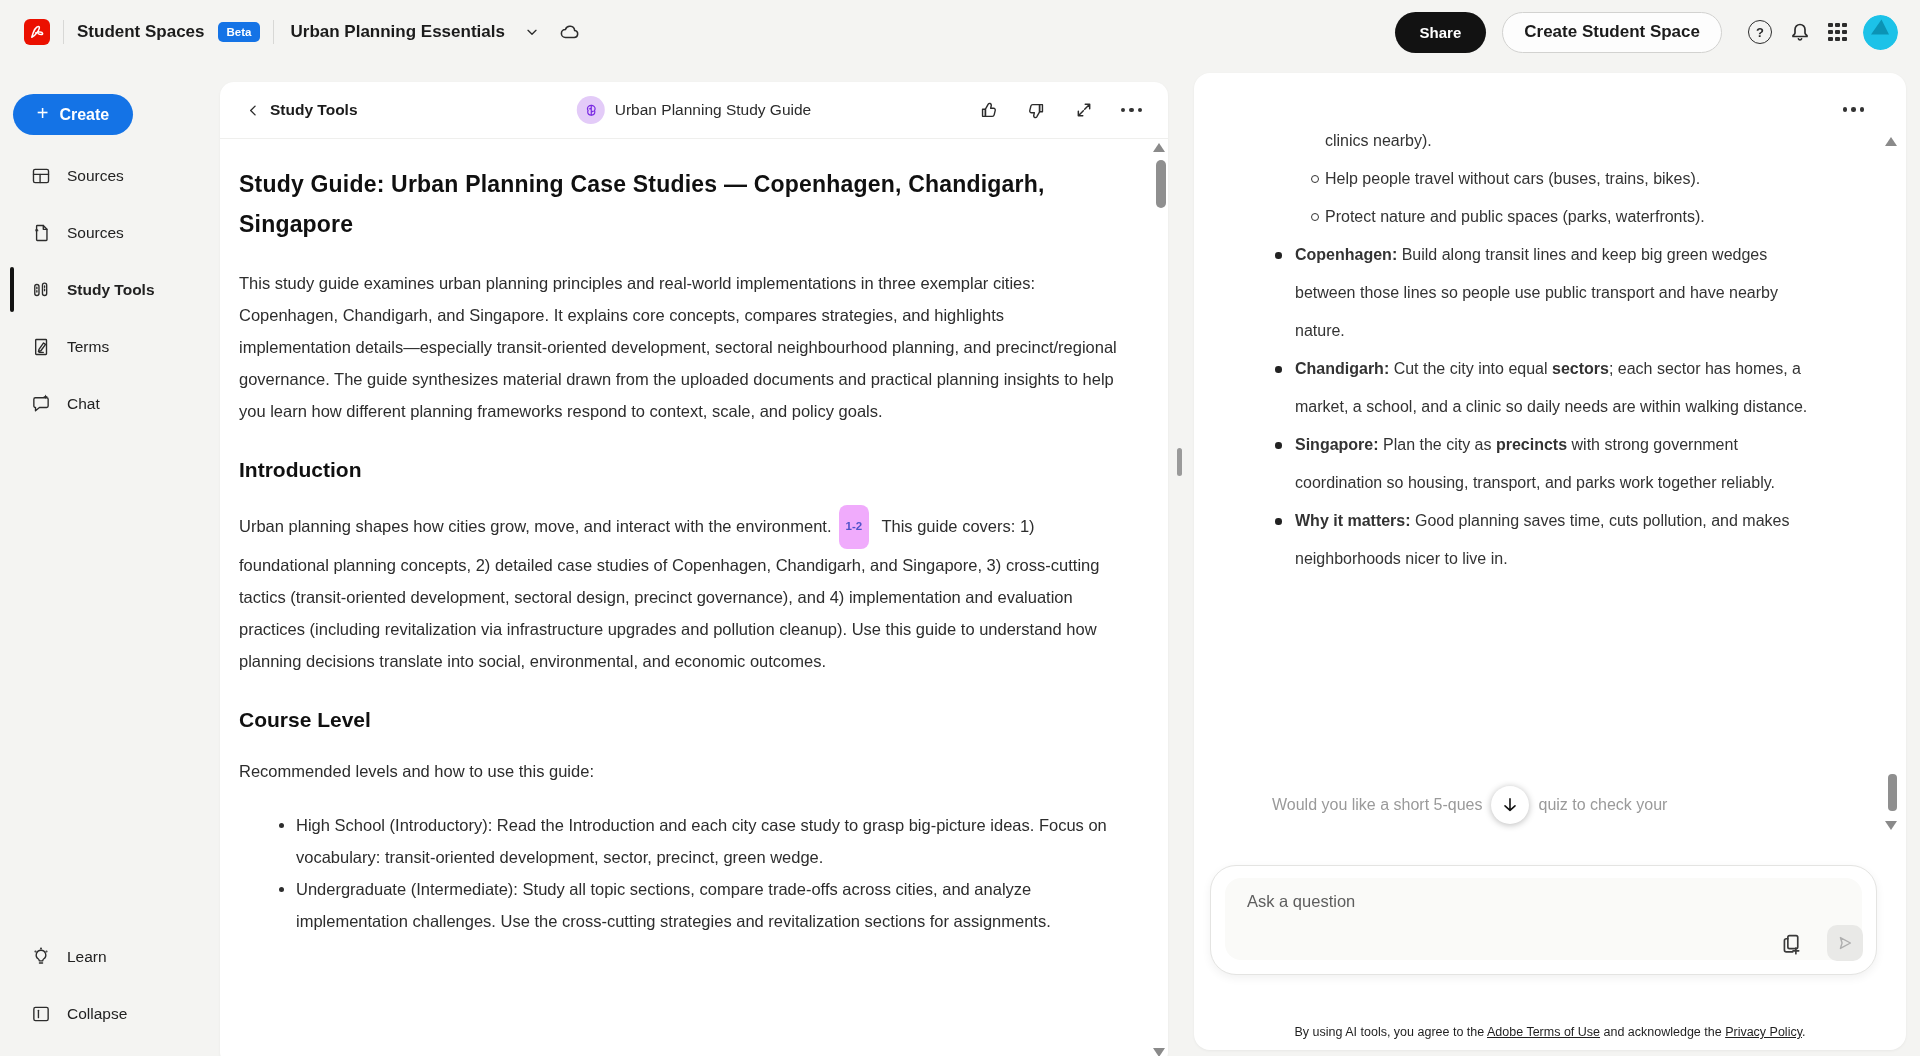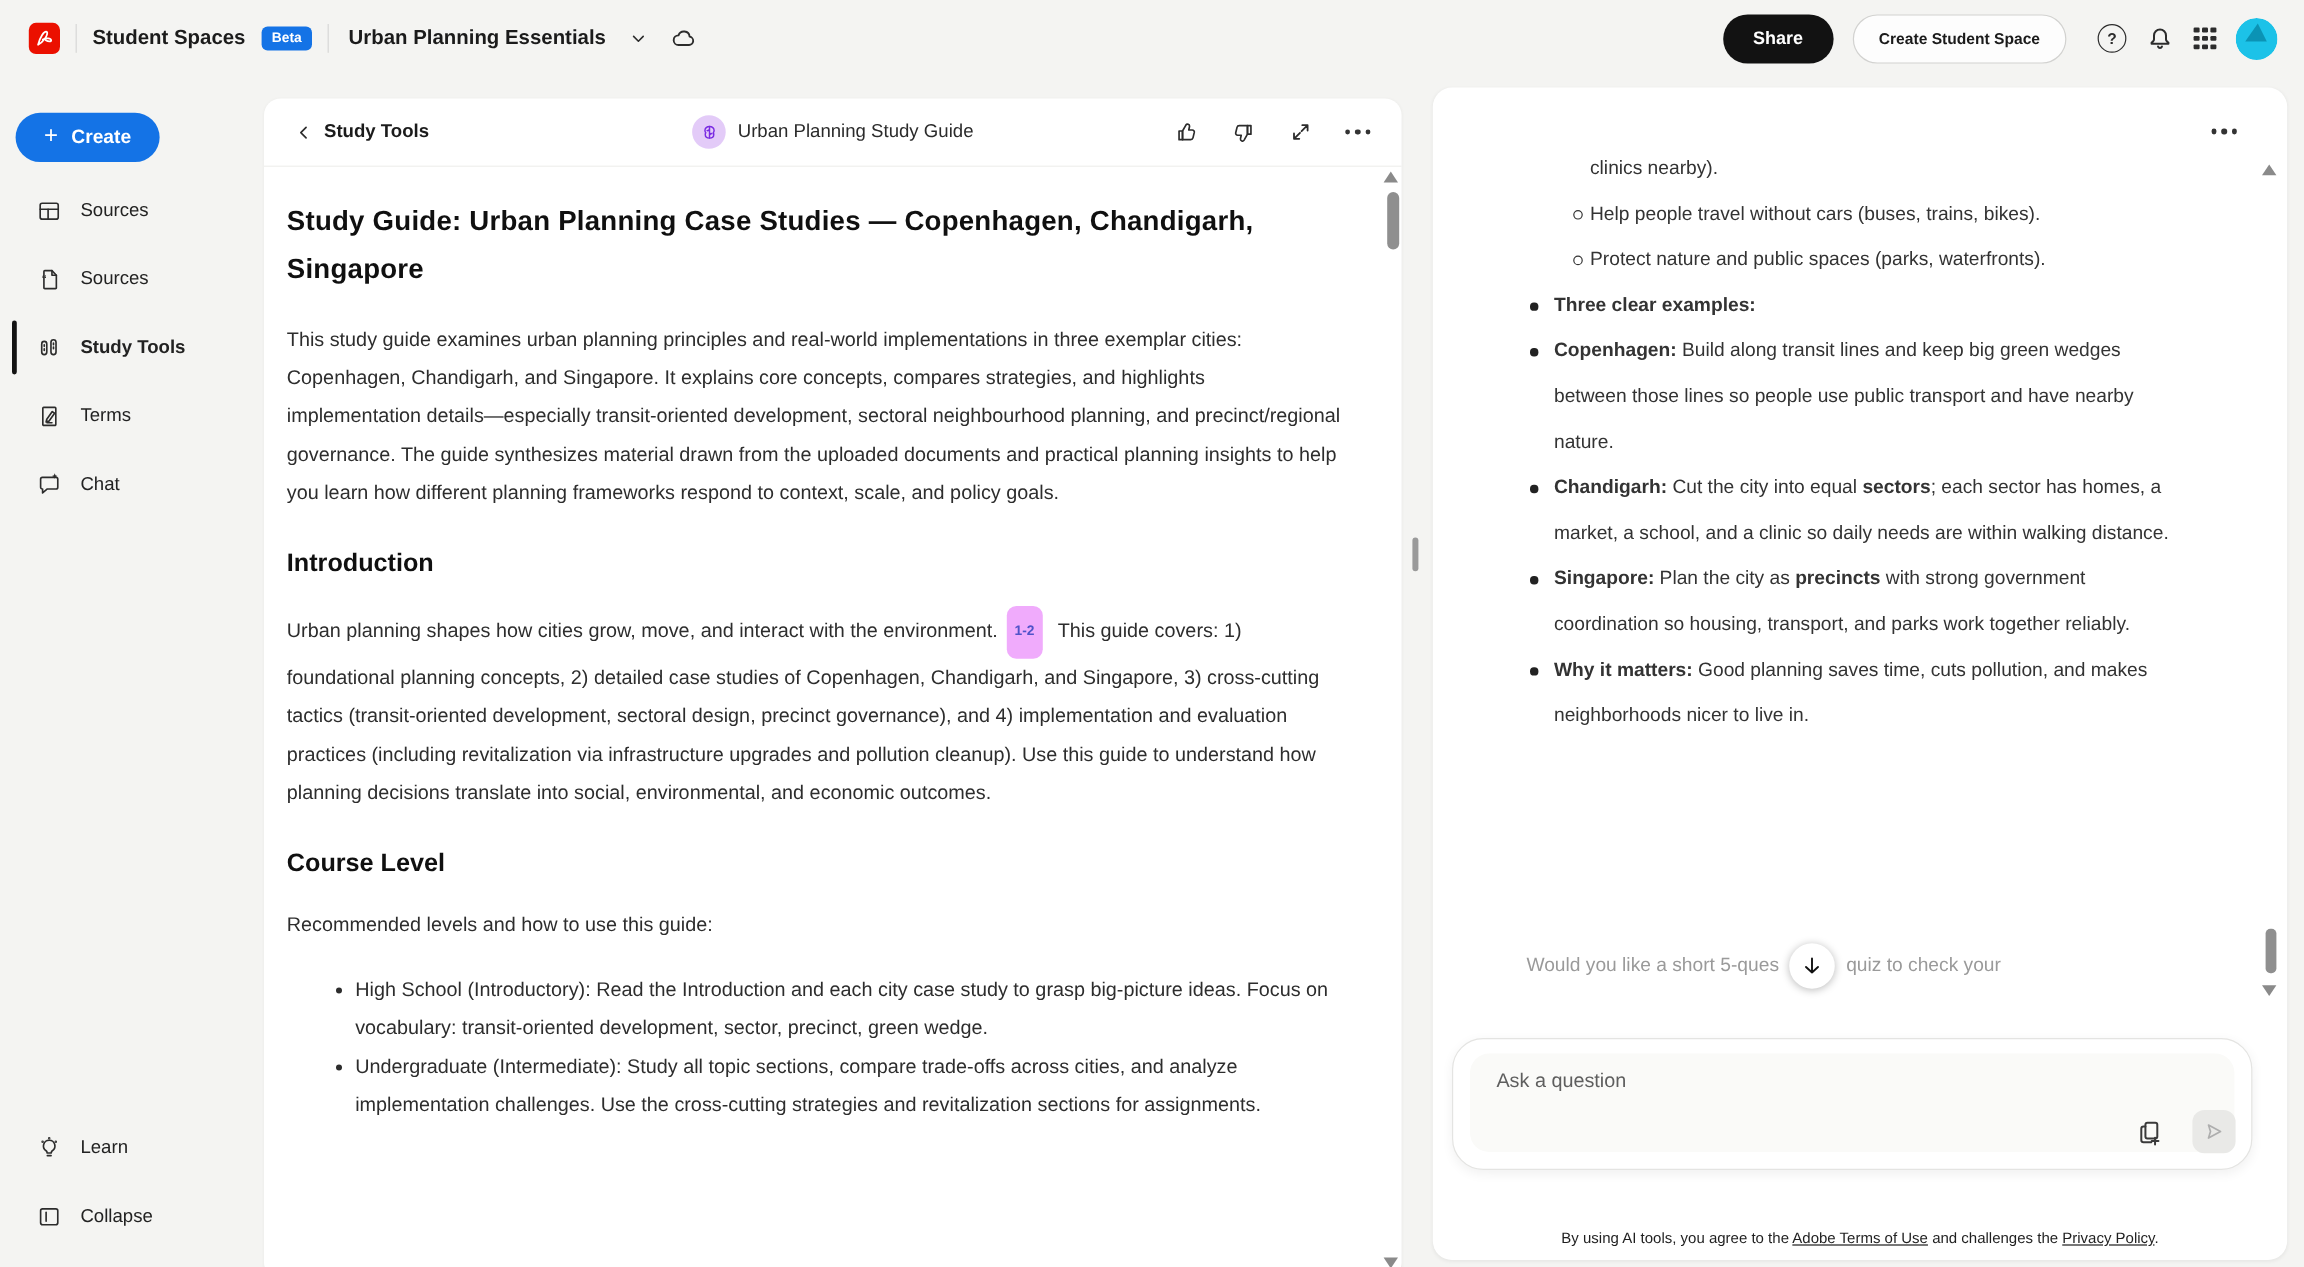--- a/index.html
+++ b/index.html
@@ -18,21 +18,21 @@
   .topbar { position: absolute; top: 0; left: 0; right: 0; height: 64px; display: flex; align-items: center; padding: 0 22px 0 24px; }
   .tb-left { display: flex; align-items: center; gap: 13px; }
   .logo { width: 26px; height: 26px; background: #EB1000; border-radius: 6px; display: flex; align-items: center; justify-content: center; }
   .vdiv { width: 1px; height: 24px; background: #d8d8d6; }
   .app-name { font-size: 17px; font-weight: 700; color: #1b1b1b; }
   .beta { background: #1473E6; color: #fff; font-size: 11.5px; font-weight: 700; padding: 4px 9px; border-radius: 5px; }
   .space-title { font-size: 17px; font-weight: 700; color: #1b1b1b; margin-left: 3px; }
   .chev-btn { background: none; border: none; display: flex; margin-left: 6px; cursor: pointer; }
   .tb-right { margin-left: auto; display: flex; align-items: center; gap: 16px; }
   .btn-share { background: #121212; color: #fff; border: none; border-radius: 21px; height: 41px; padding: 0 25px; font-size: 15px; font-weight: 700; font-family: inherit; cursor: pointer; text-align: right; }
-  .btn-create-space { background: #fdfdfd; border: 1.5px solid #d2d2d0; border-radius: 21px; height: 41px; padding: 0 21px; font-size: 13px; font-weight: 700; color: #1b1b1b; font-family: inherit; cursor: pointer; margin-right: 10px; }
+  .btn-create-space { background: #fdfdfd; border: 1.5px solid #d2d2d0; border-radius: 21px; height: 41px; padding: 0 21px; font-size: 17px; font-weight: 700; color: #1b1b1b; font-family: inherit; cursor: pointer; margin-right: 10px; }
   .icon-btn { background: none; border: none; display: flex; cursor: pointer; padding: 0; }
   .help-circle { width: 24px; height: 24px; border: 1.8px solid #2c2c2c; border-radius: 50%; display: flex; align-items: center; justify-content: center; font-size: 13px; font-weight: 700; color: #2c2c2c; }
   .dots9 { display: grid; grid-template-columns: repeat(3, 5px); grid-template-rows: repeat(3, 5px); gap: 2px; }
   .dots9 i { width: 4.5px; height: 4.5px; background: #2c2c2c; border-radius: 1px; }
   .avatar { width: 35px; height: 35px; border-radius: 50%; overflow: hidden; border: none; padding: 0; cursor: pointer; background: none; }
 
   
   .sidebar { position: absolute; left: 0; top: 64px; bottom: 0; width: 208px; }
   .create-btn { margin: 30px 0 0 13px; width: 120px; height: 41px; background: #1473E6; color: #fff; border: none; border-radius: 21px; font-size: 16px; font-weight: 700; font-family: inherit; display: flex; align-items: center; justify-content: center; gap: 11px; cursor: pointer; }
   .create-btn .plus { font-size: 20px; font-weight: 400; margin-top: -2px; }
@@ -320,21 +320,20 @@
       <i></i>
     </button>
 
   <div class="chat-msgs">
     <div class="cont-line">clinics nearby).</div>
     <ul class="chat-sub">
       <li>Help people travel without cars (buses, trains, bikes).</li>
       <li>Protect nature and public spaces (parks, waterfronts).</li>
     </ul>
     <ul class="chat-main">
-      <li><span class="b">Three clear examples:</span><span></span></li>
       <li><span class="b">Copenhagen:</span><span> Build along transit lines and keep big green wedges between those lines so people use public transport and have nearby nature.</span></li>
       <li><span class="b">Chandigarh:</span><span> Cut the city into equal </span><span class="b">sectors</span><span>; each sector has homes, a market, a school, and a clinic so daily needs are within walking distance.</span></li>
       <li><span class="b">Singapore:</span><span> Plan the city as </span><span class="b">precincts</span><span> with strong government coordination so housing, transport, and parks work together reliably.</span></li>
       <li><span class="b">Why it matters:</span><span> Good planning saves time, cuts pollution, and makes neighborhoods nicer to live in.</span></li>
     </ul>
   </div>
 
   <div class="pending">
     <span>Would you like a short 5-ques</span>
     <button class="scroll-btn">
@@ -366,15 +365,15 @@
     <button class="send-btn">
       <span>
           <svg width="20" height="20" viewBox="0 0 24 24" style="stroke:#aeaeae;fill:none;stroke-width:1.7;stroke-linejoin:round">
             <path d="M6.5 5.5L18.5 12 6.5 18.5l2-6.5-2-6.5z"></path>
           </svg>
         </span>
     </button>
   </div>
 
   <div class="chat-footer">
-    <span>By using AI tools, you agree to the </span><a>Adobe Terms of Use</a><span> and challenges the </span><a>Privacy Policy</a><span>.</span>
+    <span>By using AI tools, you agree to the </span><a>Adobe Terms of Use</a><span> and acknowledge the </span><a>Privacy Policy</a><span>.</span>
   </div>
 </section>
 
 </body></html>

